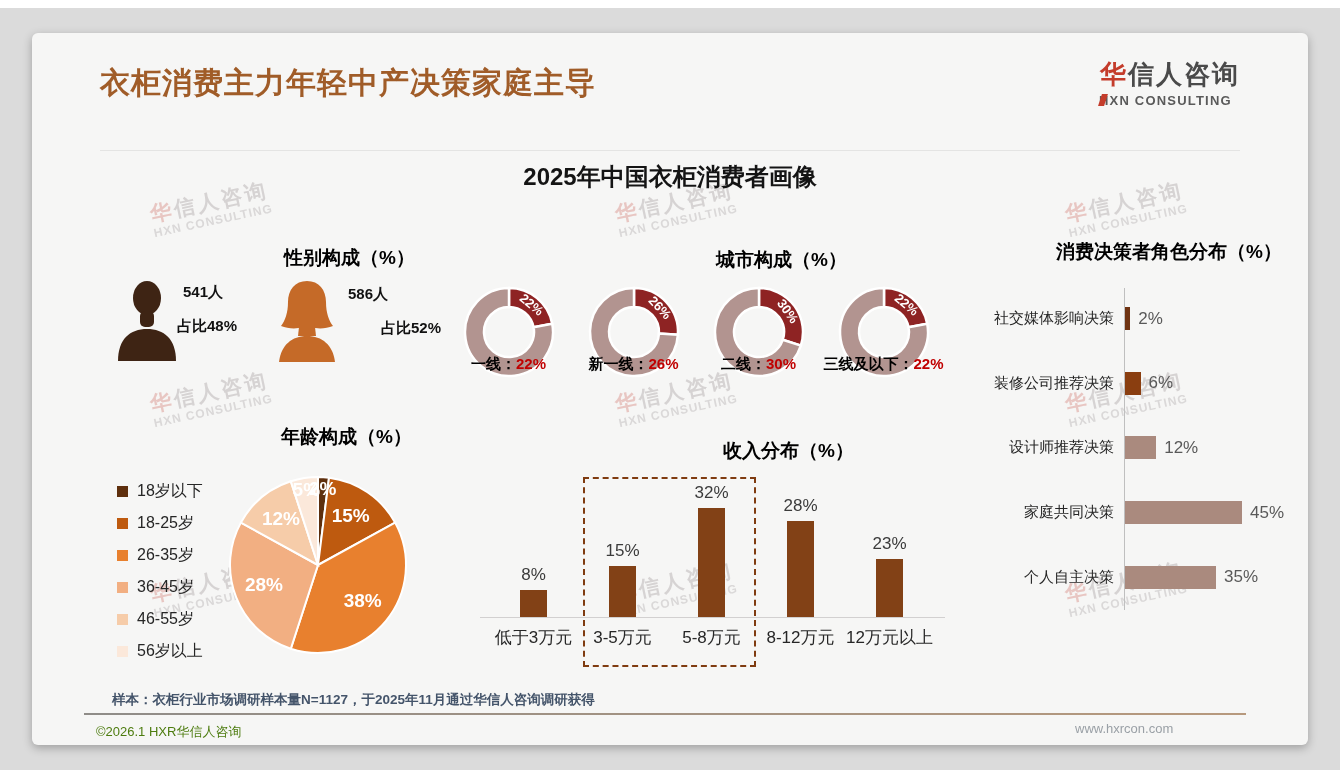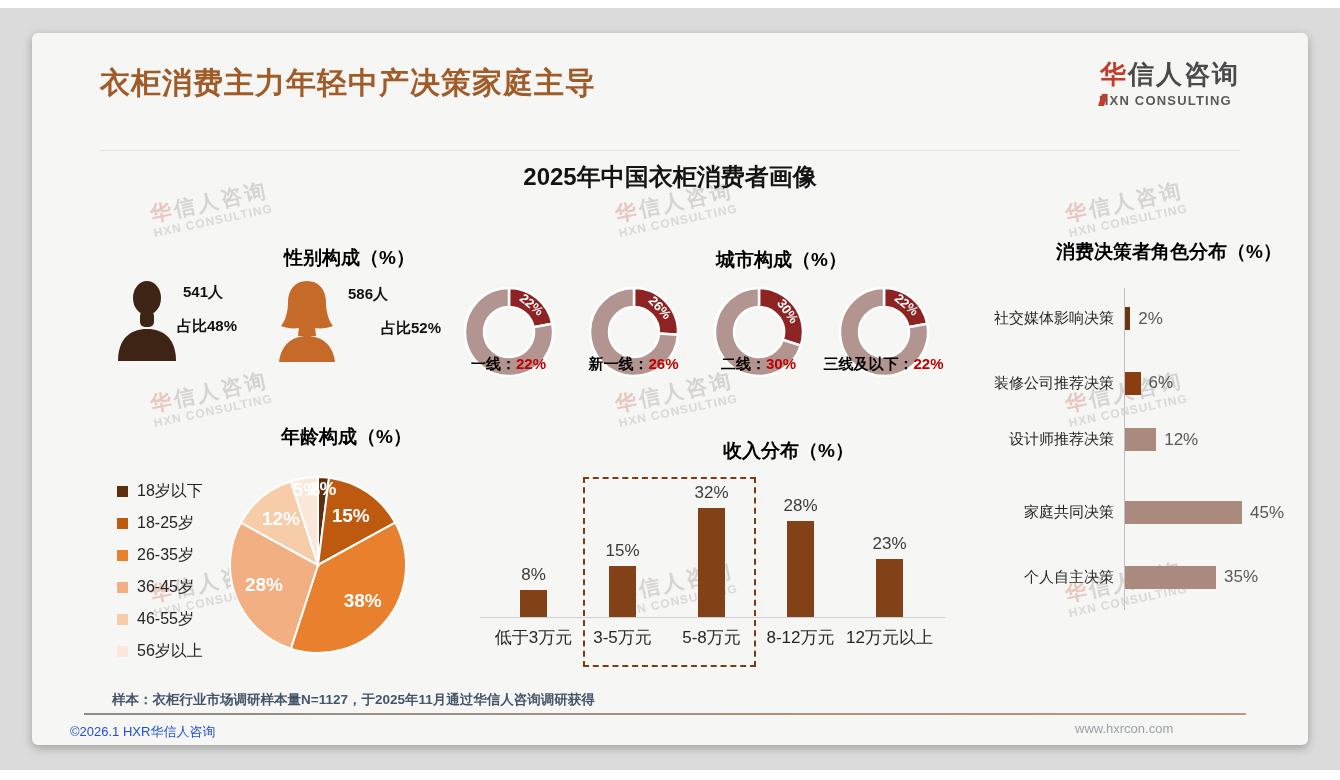--- a/index.html
+++ b/index.html
@@ -76,21 +76,21 @@
   .income-baseline{position:absolute;left:448px;top:584px;width:465px;height:1px;background:#d2d0d0;z-index:2;}
   .income-cats{position:absolute;left:457px;top:593px;width:445px;display:flex;z-index:2;}
   .icat{width:89px;text-align:center;font-size:17px;color:#262626;white-space:nowrap;}
   .income-box{position:absolute;left:551px;top:444px;width:169px;height:186px;
               border:2px dashed #7F3B10;z-index:2;}
 
   
   .note{position:absolute;left:80px;top:658px;font-size:13.5px;font-weight:600;color:#44546A;z-index:2;}
   .footer-divider{position:absolute;left:52px;top:680px;width:1162px;height:2px;
                   background:linear-gradient(to right,#8f8c88,#b7997d);z-index:2;}
-  .footer-left{position:absolute;left:38px;top:690px;font-size:13px;color:#1d4ed8;z-index:2;}
+  .footer-left{position:absolute;left:64px;top:690px;font-size:13px;color:#4d7c0f;z-index:2;}
   .footer-right{position:absolute;left:1043px;top:688px;font-size:13px;color:#9aa0a6;z-index:2;}
 </style>
 </head>
 <body>
 
 <div class="bg-band"></div>
 
 <div class="card">
 
   <div class="wm-layer">
@@ -205,21 +205,21 @@
       <div class="dec-row" style="top: 0px;">
         <span class="dec-label">社交媒体影响决策</span>
     <span class="dec-bar" style="width:5.20px;background:#6F3312"></span>
     <span class="dec-val">2%</span>
       </div>
       <div class="dec-row" style="top: 64.7px;">
         <span class="dec-label">装修公司推荐决策</span>
     <span class="dec-bar" style="width:15.60px;background:#8A3E10"></span>
     <span class="dec-val">6%</span>
       </div>
-      <div class="dec-row" style="top: 121px;">
+      <div class="dec-row" style="top: 129px;">
         <span class="dec-label">设计师推荐决策</span>
     <span class="dec-bar" style="width:31.20px;background:#AA8A7E"></span>
     <span class="dec-val">12%</span>
       </div>
       <div class="dec-row" style="top: 194.1px;">
         <span class="dec-label">家庭共同决策</span>
     <span class="dec-bar" style="width:117.00px;background:#AA8A7E"></span>
     <span class="dec-val">45%</span>
       </div>
       <div class="dec-row" style="top: 258.8px;">

